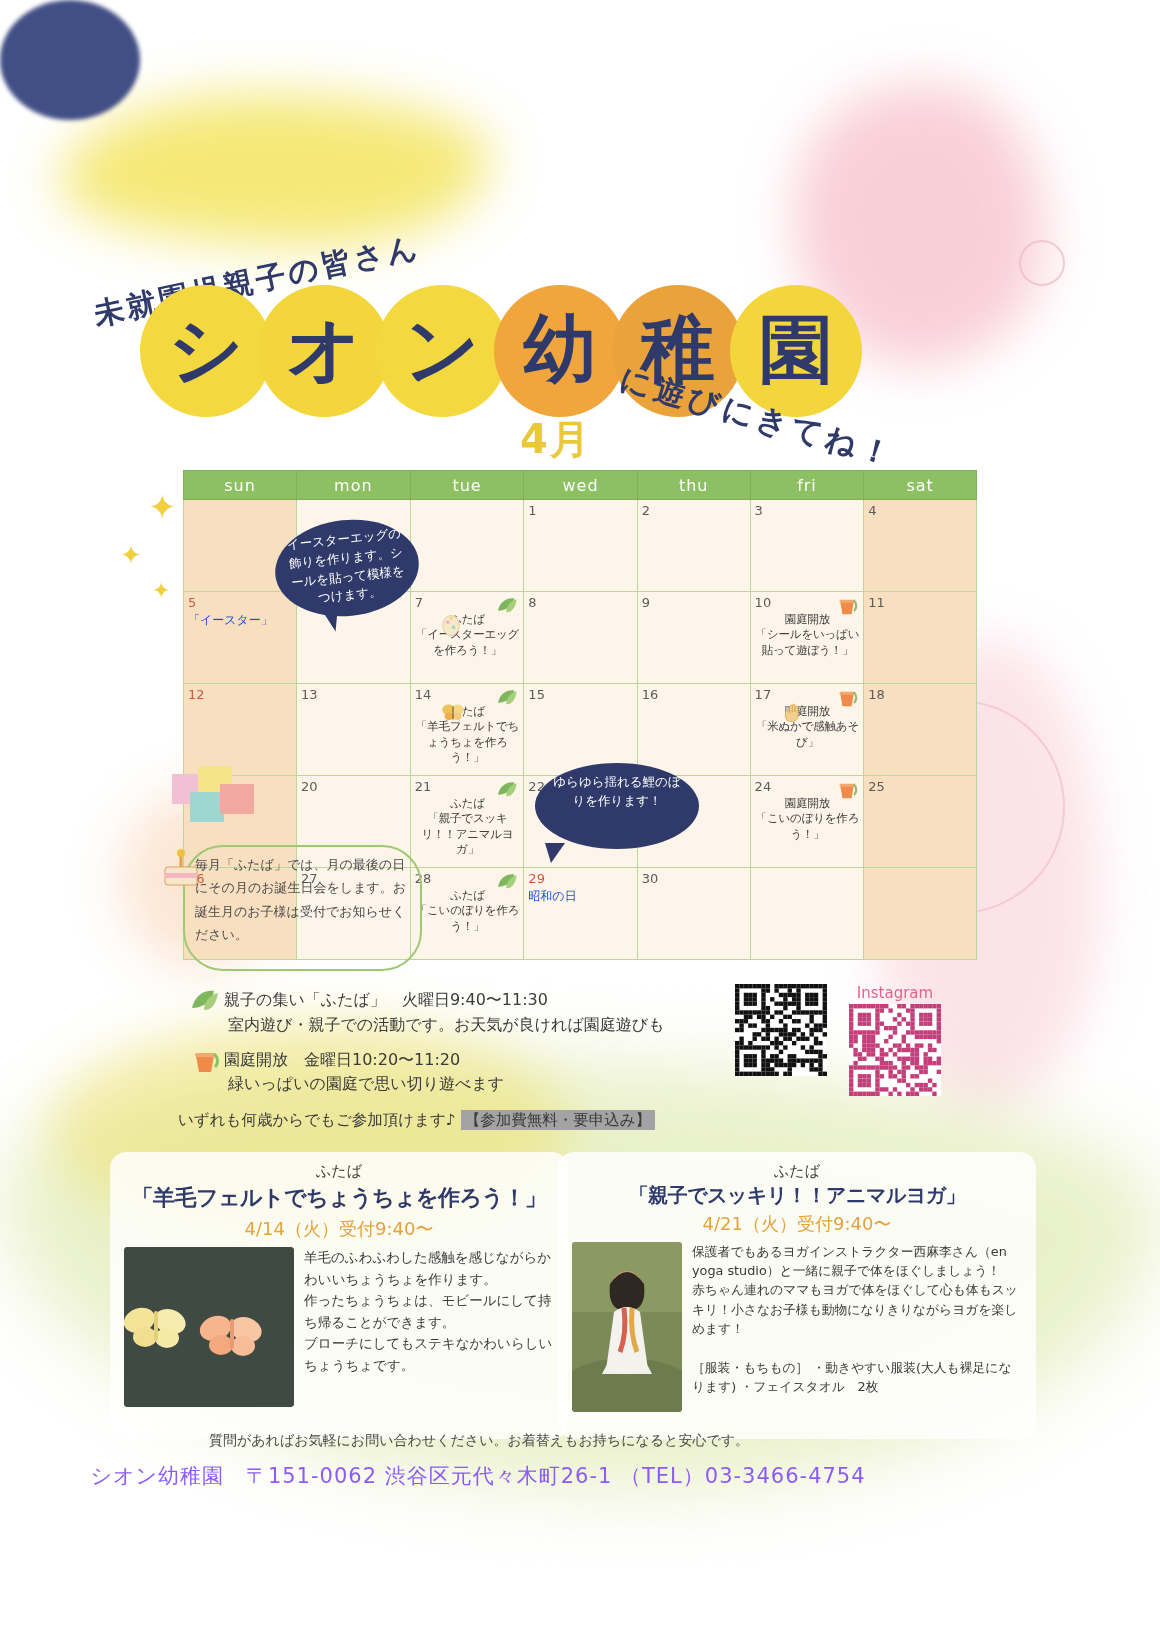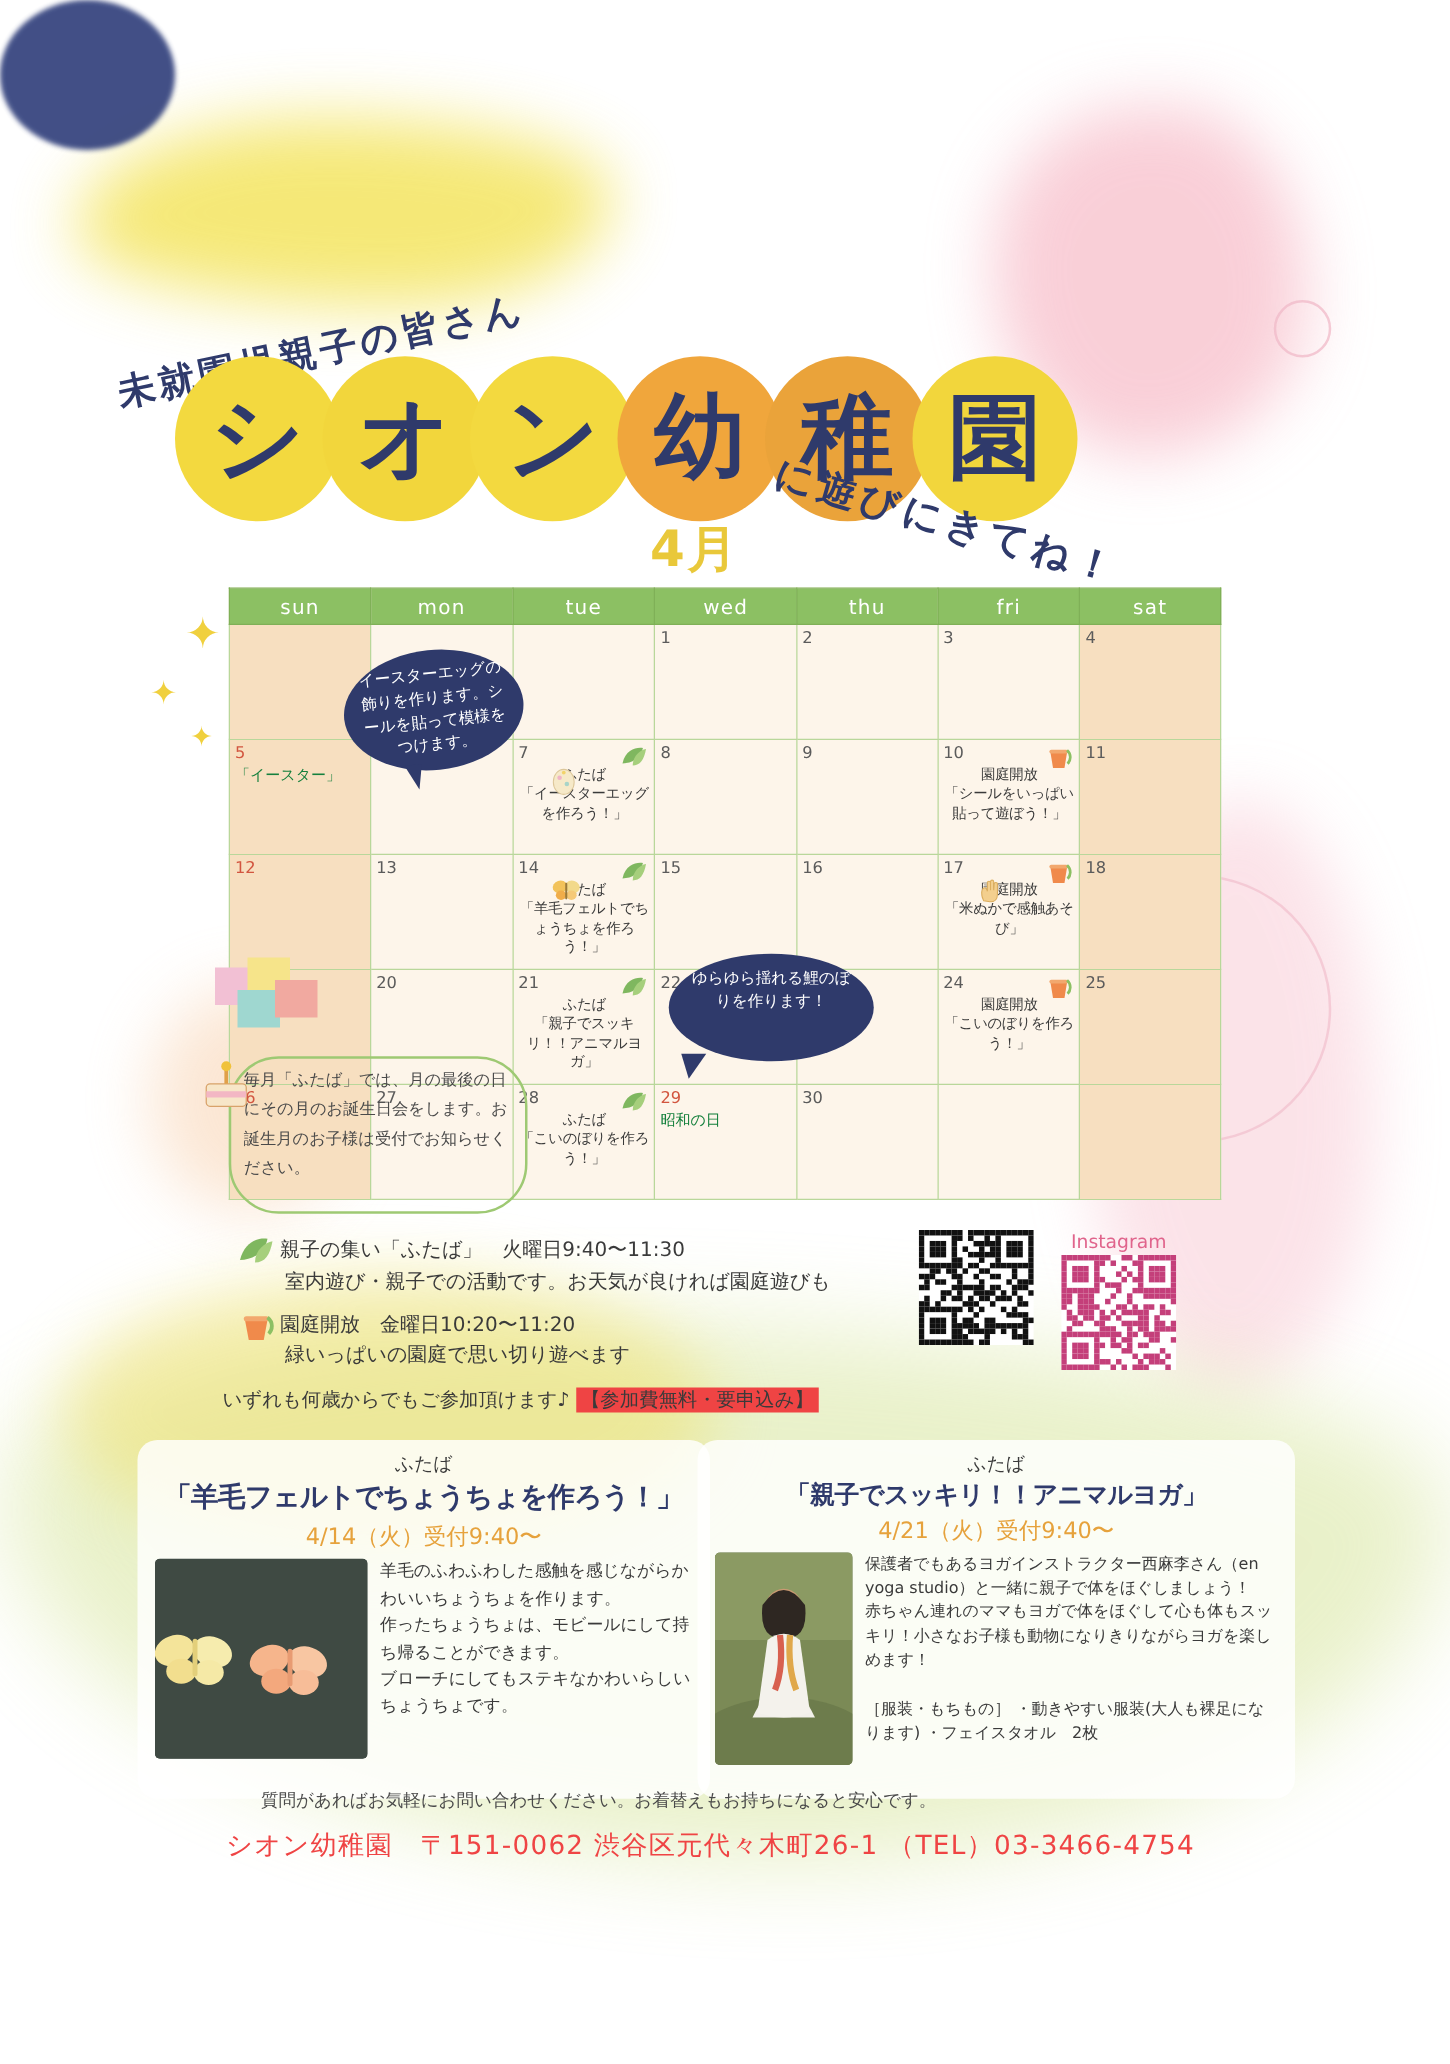--- a/index.html
+++ b/index.html
@@ -75,21 +75,21 @@
     padding:2px 3px 3px 4px;position:relative;font-size:12px;line-height:1.35;
   }
   .cal td.sun{background:#f7dfc0;}
   .cal td.sat{background:#f7dfc0;}
   .daynum{font-size:13px;color:#5b5b5b;display:block;}
   .daynum.red{color:#d2553f;}
   .ev{font-size:11.5px;color:#3a3a3a;letter-spacing:-.2px;}
   .ev .ttl{display:block;}
   .cell-ico{position:absolute;right:5px;top:4px;}
   .cell-ico2{position:absolute;left:30px;top:18px;}
-  .holiday{color:#15803d;font-size:12px;}
+  .holiday{color:#1d4ed8;font-size:12px;}
 
   
   .sb{
     position:absolute;color:#fff;font-size:12.5px;line-height:1.5;
     text-align:center;padding:10px 12px;border-radius:50%;
     background:#2f3a6b;z-index:5;
   }
   .sb1{left:275px;top:520px;width:120px;height:76px;transform:rotate(-6deg);}
   .sb2{left:535px;top:763px;width:140px;height:66px;}
   .sb1:after,.sb2:after{
@@ -106,21 +106,21 @@
     border:2px solid #9ec973;z-index:6;
   }
 
   
   .legend{position:absolute;left:190px;top:988px;width:560px;font-size:16px;line-height:1.55;color:#3a3a3a;}
   .legend-row{display:flex;align-items:flex-start;margin-bottom:10px;justify-content:center;}
   .legend-ico{width:34px;flex:0 0 34px;}
   .legend-txt{flex:1;}
   .legend-sub{display:block;margin-left:4px;}
   .free-note{position:absolute;left:178px;top:1110px;font-size:15.5px;color:#3a3a3a;}
-  .hl{background:#ef4444;padding:1px 4px;}
+  .hl{background:#a3a3a3;padding:1px 4px;}
 
   
   .qr-area{position:absolute;left:735px;top:978px;width:250px;text-align:center;}
   .qr-label{color:#d2553f;font-size:14px;line-height:1.5;}
   .qr-wrap{display:flex;gap:22px;margin-top:6px;align-items:flex-start;}
   .qr-box{width:92px;height:92px;}
   .ig-label{color:#e0648c;font-size:15px;margin-bottom:2px;}
 
   
   .card{
@@ -135,21 +135,21 @@
   .card-date{text-align:center;color:#e6a23c;font-size:18px;margin:4px 0 6px;}
   .card-body{display:flex;gap:10px;}
   .photo{border-radius:4px;flex:0 0 auto;}
   .photo-l{width:170px;height:160px;background:#3e4a44;position:relative;overflow:hidden;}
   .photo-r{width:110px;height:170px;background:#6f7f52;position:relative;overflow:hidden;}
   .card-txt{font-size:13.5px;line-height:1.6;color:#3a3a3a;}
   .card-txt.small{font-size:12.8px;line-height:1.5;}
 
   
   .foot-note{position:absolute;left:0;top:1432px;width:958px;text-align:center;font-size:14px;color:#4a4a4a;}
-  .foot-addr{position:absolute;left:0;top:1462px;width:956px;text-align:right;font-size:21px;color:#ef4444;letter-spacing:1px;}
+  .foot-addr{position:absolute;left:0;top:1462px;width:956px;text-align:center;font-size:21px;color:#8b5cf6;letter-spacing:1px;}
 
   .sparkle{position:absolute;color:#f0d03e;font-size:34px;}
 </style>
 </head>
 <body>
 
 <div class="wash wash-yellow"></div>
 <div class="wash wash-pink"></div>
 <div class="wash wash-pink2"></div>
 <div class="wash wash-peach"></div>

